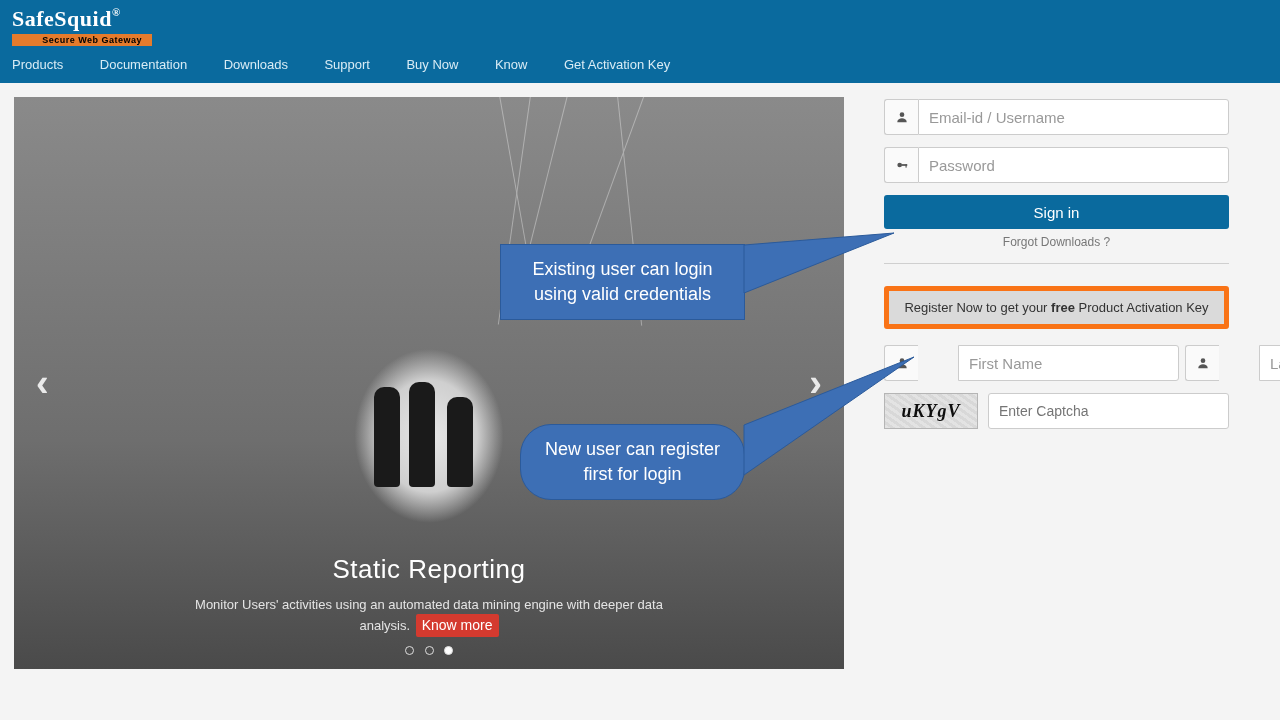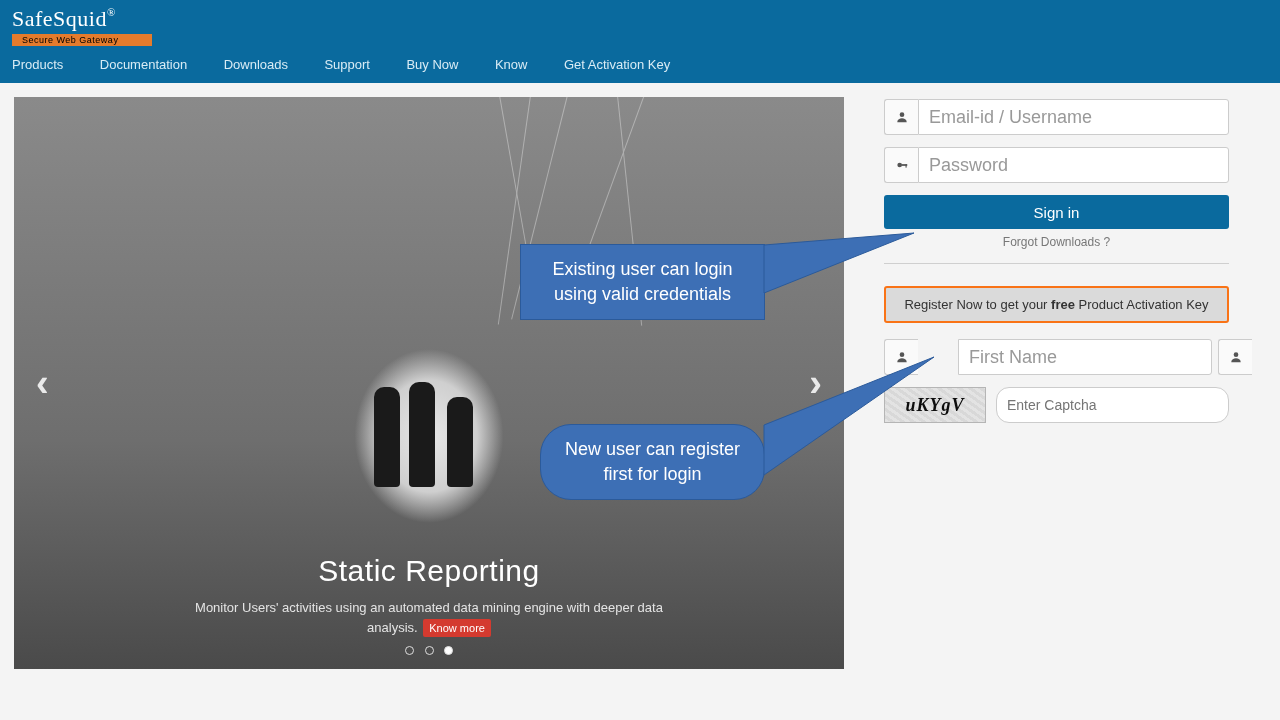--- a/index.html
+++ b/index.html
@@ -15,34 +15,35 @@
   .topbar {
     background: #0a6a9e;
     color: #fff;
     padding: 6px 12px 0 12px;
   }
   .logo-wrap { display: inline-block; }
   .logo-main {
     font-family: Georgia, serif;
     font-size: 22px;
     letter-spacing: 0.5px;
+    font-weight: bold;
   }
   .logo-main sup { font-size: 11px; vertical-align: top; }
   .logo-sub {
     display: block;
     background: #e57b2c;
     color: #000;
     font-size: 9px;
-    font-weight: normal;
+    font-weight: bold;
     letter-spacing: 0.5px;
     padding: 1px 4px;
     margin-top: 2px;
     border-left: 6px solid #e57b2c;
     border-right: 6px solid #e57b2c;
-    text-align: left;
+    text-align: right;
     width: 140px;
   }
   .navbar {
     background: #0a6a9e;
     padding: 8px 12px 10px 12px;
   }
   .navbar a {
     color: #d9ecf5;
     font-size: 13px;
     margin-right: 32px;
@@ -104,37 +105,37 @@
   .streaks div {
     position: absolute; width: 1px; height: 260px; background: #fff;
     transform-origin: top; top: -30px;
   }
   .caption {
     position: absolute;
     bottom: 32px; left: 0; right: 0;
     text-align: center;
   }
   .caption h2 {
-    font-size: 30px;
+    font-size: 26px;
     font-weight: 400;
     letter-spacing: 0.5px;
     margin-bottom: 10px;
   }
   .caption p {
     font-size: 13px;
     line-height: 1.5;
     color: #e4e4e4;
     max-width: 480px;
     margin: 0 auto;
   }
   .know-more {
     display: inline-block;
     background: #d43a2f;
     color: #fff;
-    font-size: 11px;
+    font-size: 14px;
     padding: 1px 6px;
     border-radius: 2px;
     margin-left: 2px;
     cursor: pointer;
   }
   .dots {
     position: absolute;
     bottom: 10px; left: 0; right: 0;
     text-align: center;
   }
@@ -165,21 +166,21 @@
     color: #555;
     font-size: 14px;
     border-radius: 3px 0 0 3px;
   }
   .input-row input {
     flex: 1;
     height: 36px;
     border: 1px solid #ccc;
     border-radius: 0 3px 3px 0;
     padding: 12px 10px;
-    font-size: 18px;
+    font-size: 15px;
     color: #14532d;
     outline: none;
   }
   .input-row input::placeholder { color: #999; }
   .name-row { gap: 6px; }
   .name-row .half {
     display: flex; flex: 1;
   }
   .name-row .half input { min-width: 0; margin-left: 40px; }
   .btn {
@@ -201,66 +202,65 @@
     margin-bottom: 14px;
     cursor: pointer;
   }
   hr.sep {
     border: none;
     border-top: 1px solid #cfcfcf;
     margin: 8px 0 22px 0;
   }
   .register-bar {
     background: #dadada;
-    border: 2px solid #f97316;
+    border: 5px solid #f97316;
     color: #333;
     font-size: 13px;
     text-align: center;
     padding: 9px 4px;
     border-radius: 3px;
     margin-bottom: 16px;
   }
   .register-bar b { font-weight: bold; }
   .captcha-row {
     display: flex;
     gap: 10px;
     margin-bottom: 24px;
   }
   .captcha-img {
-    width: 102px; height: 36px;
+    width: 94px; height: 36px;
     border: 1px solid #bbb;
     display: flex; align-items: center; justify-content: center;
     font-family: "Comic Sans MS", cursive;
     font-size: 18px;
     font-weight: bold;
     letter-spacing: 1px;
     background:
       repeating-linear-gradient(35deg, #eee 0 3px, #e2e2e2 3px 6px);
     filter: contrast(0.9);
     font-style: italic;
   }
   .captcha-row input {
     flex: 1;
     height: 36px;
     border: 1px solid #ccc;
-    border-radius: 13px;
+    border-radius: 3px;
     padding: 4px 10px;
     font-size: 14px;
   }
   
   .callout {
     position: absolute;
     background: #3d6fb5;
     color: #fff;
     font-size: 18px;
     line-height: 1.4;
     text-align: center;
     padding: 12px 14px;
     border: 1px solid #2b5a9a;
-    margin-left: 20px;
   }
   .callout svg {
     position: absolute;
     overflow: visible;
   }
   
   .ic { width: 14px; height: 14px; }
 </style>
 </head>
 <body>

